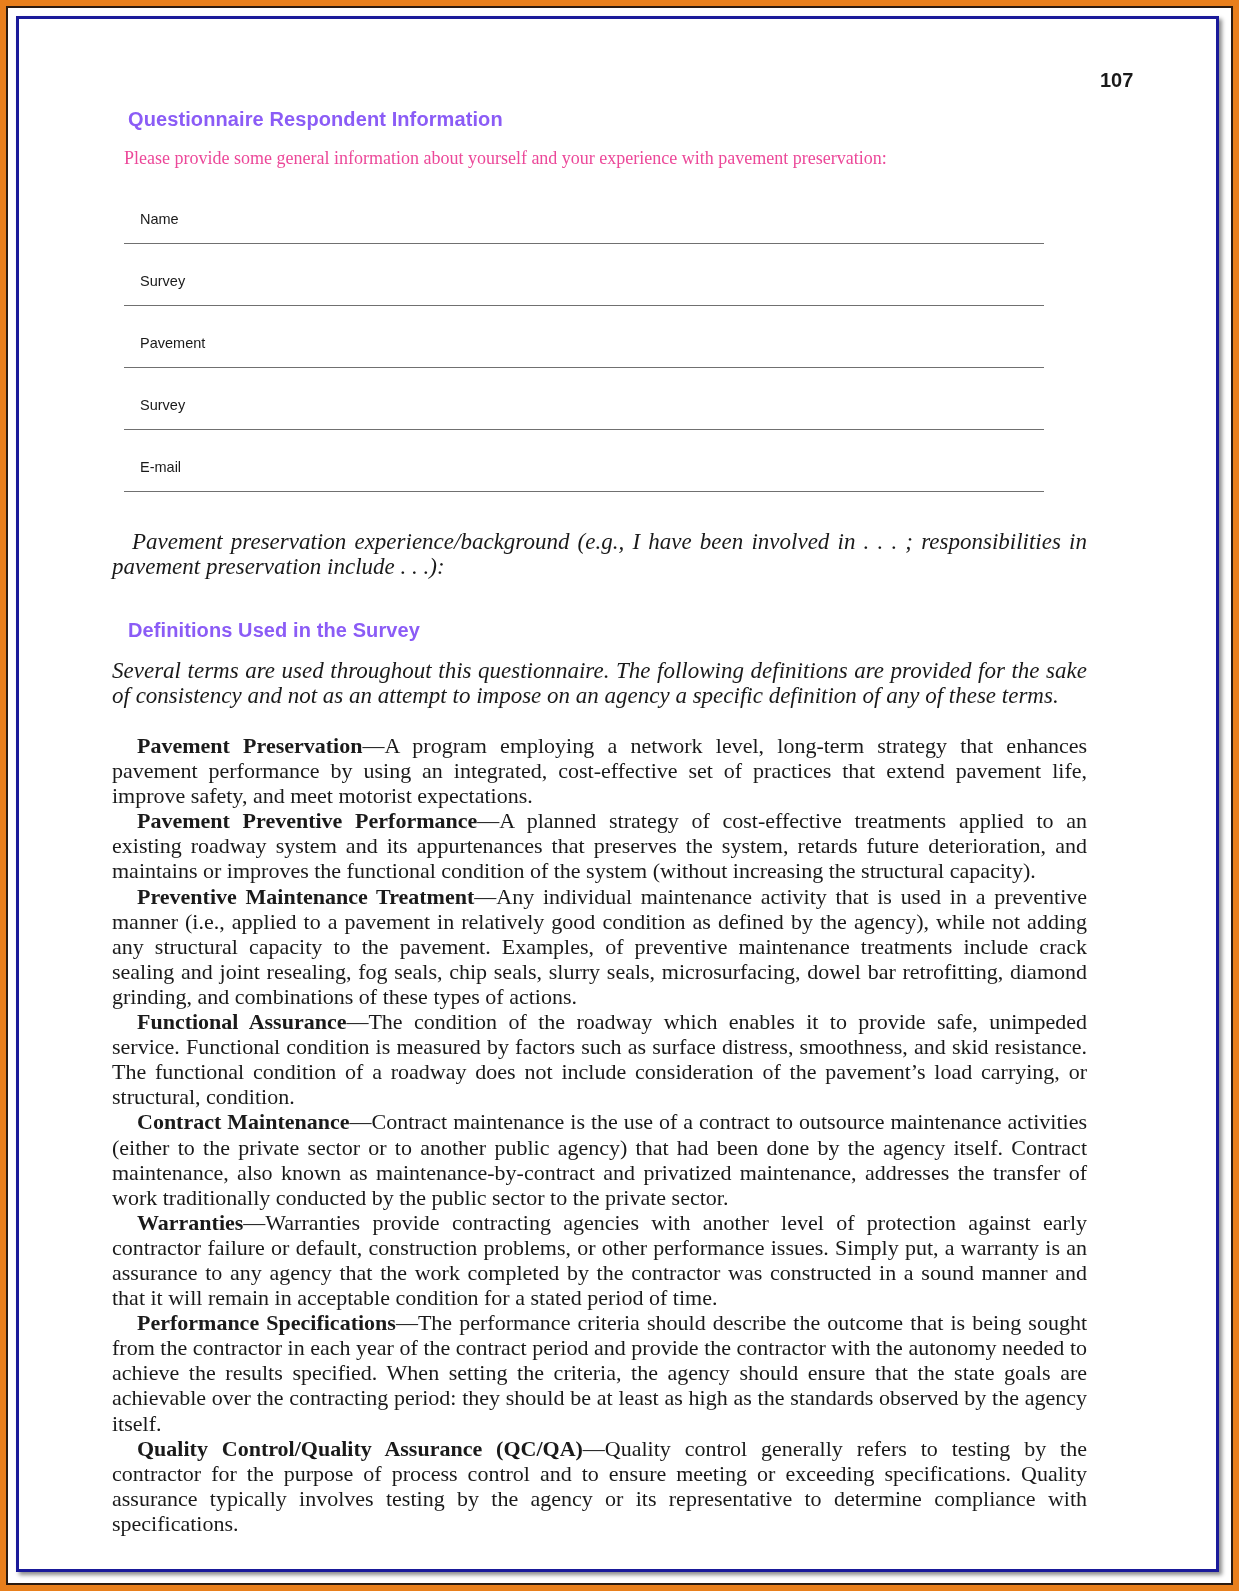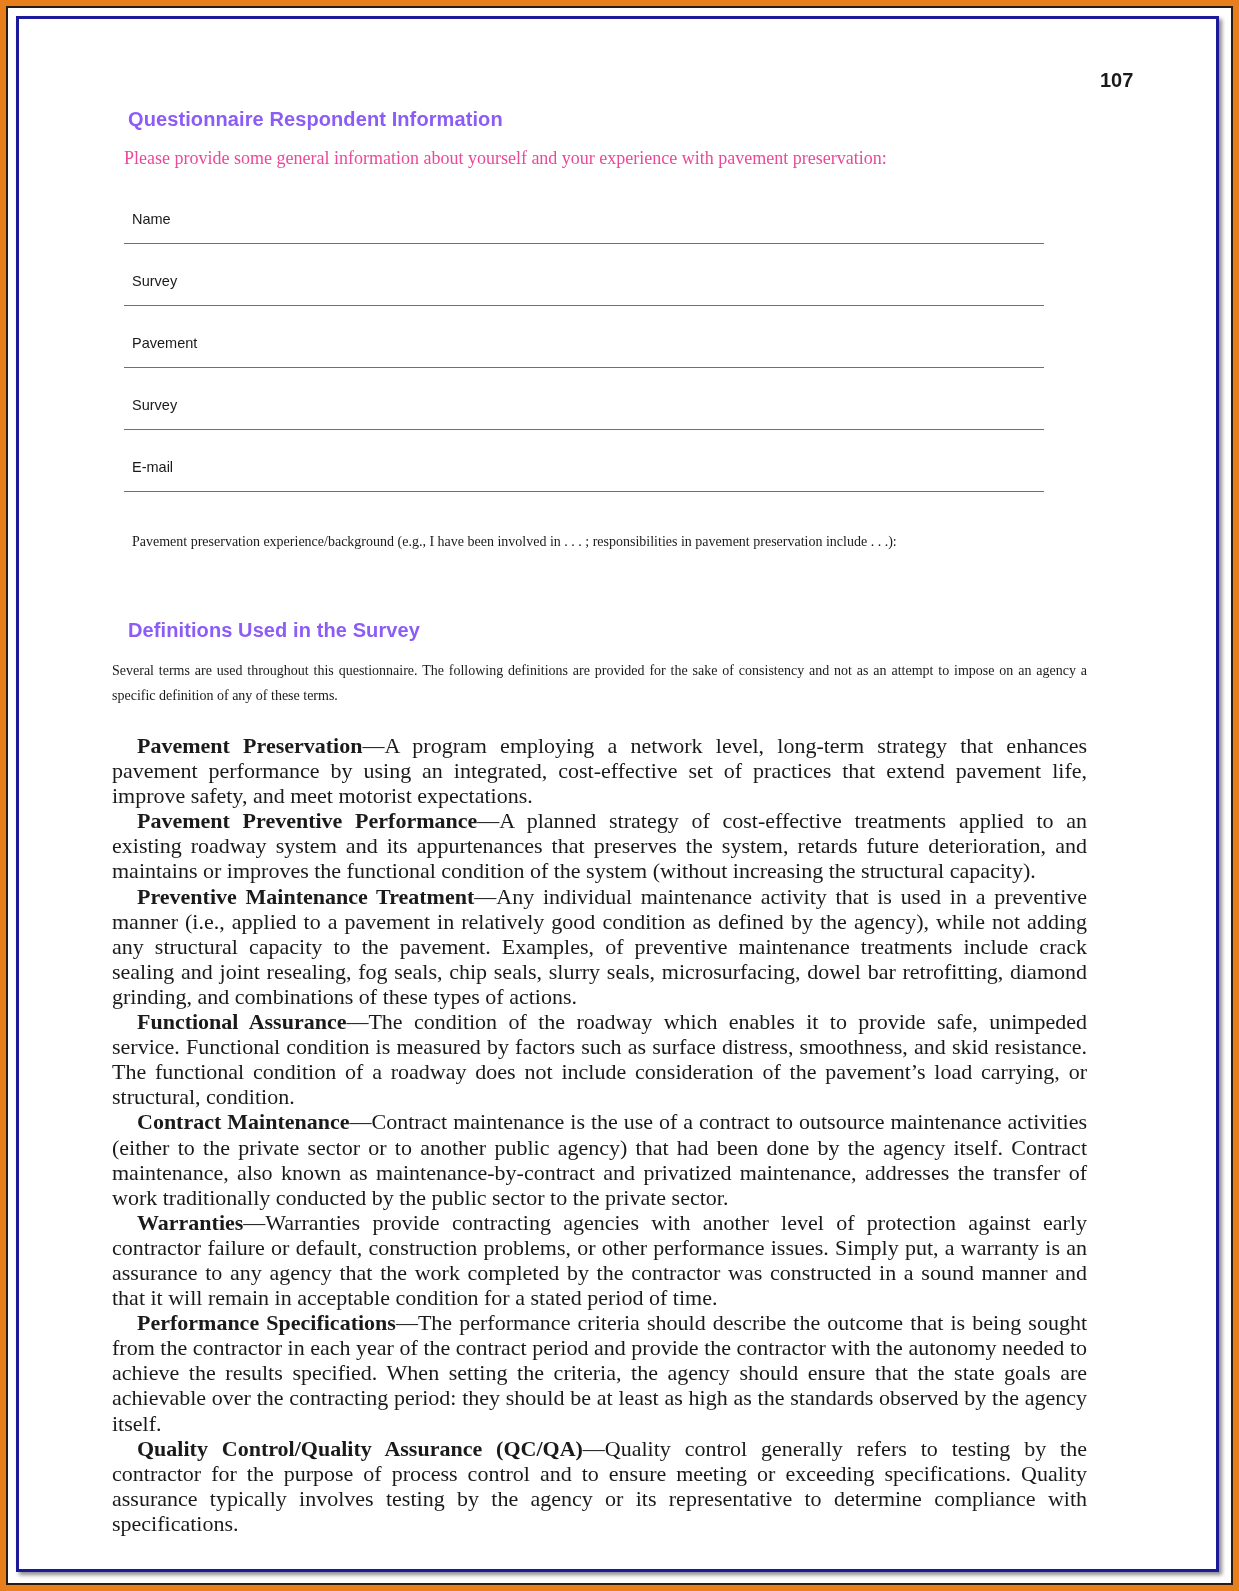--- a/index.html
+++ b/index.html
@@ -41,40 +41,41 @@
   }
   .intro {
     position: absolute; left: 124px; top: 148px;
     font-family: "Liberation Serif", serif;
     font-size: 18px; color: #ec4899;
   }
   .field {
     position: absolute; left: 124px; width: 920px; height: 62px;
   }
   .field-label {
-    position: absolute; left: 8px; top: 0;
+    position: absolute; left: 16px; top: 0;
     font-family: "Liberation Sans", sans-serif;
     font-size: 14.5px; color: #1a1a1a;
   }
   .field-line {
     position: absolute; left: 0; right: 0; top: 32px;
     border-bottom: 1.5px solid #707070;
     height: 0;
   }
   .field-input {
     position: absolute; left: 0; right: 0; top: 18px; height: 14px;
     border: none; background: transparent; outline: none;
     font-family: "Liberation Sans", sans-serif; font-size: 13px;
   }
   .para {
     position: absolute; left: 112px; width: 975px;
     font-family: "Liberation Serif", serif;
-    font-size: 14px; line-height: 25px; color: #1a1a1a;
+    font-size: 23px; line-height: 25px; color: #1a1a1a;
     text-align: justify;
     margin: 0;
+    font-style: italic;
   }
   .indent { text-indent: 20px; }
   .def { text-indent: 25px; margin: 0; text-align: justify; }
   .def b { font-weight: bold; }
   .defs {
     position: absolute; left: 112px; top: 733px; width: 975px;
     font-family: "Liberation Serif", serif;
     font-size: 22px; line-height: 25.1px; color: #1a1a1a;
   }
 </style>

